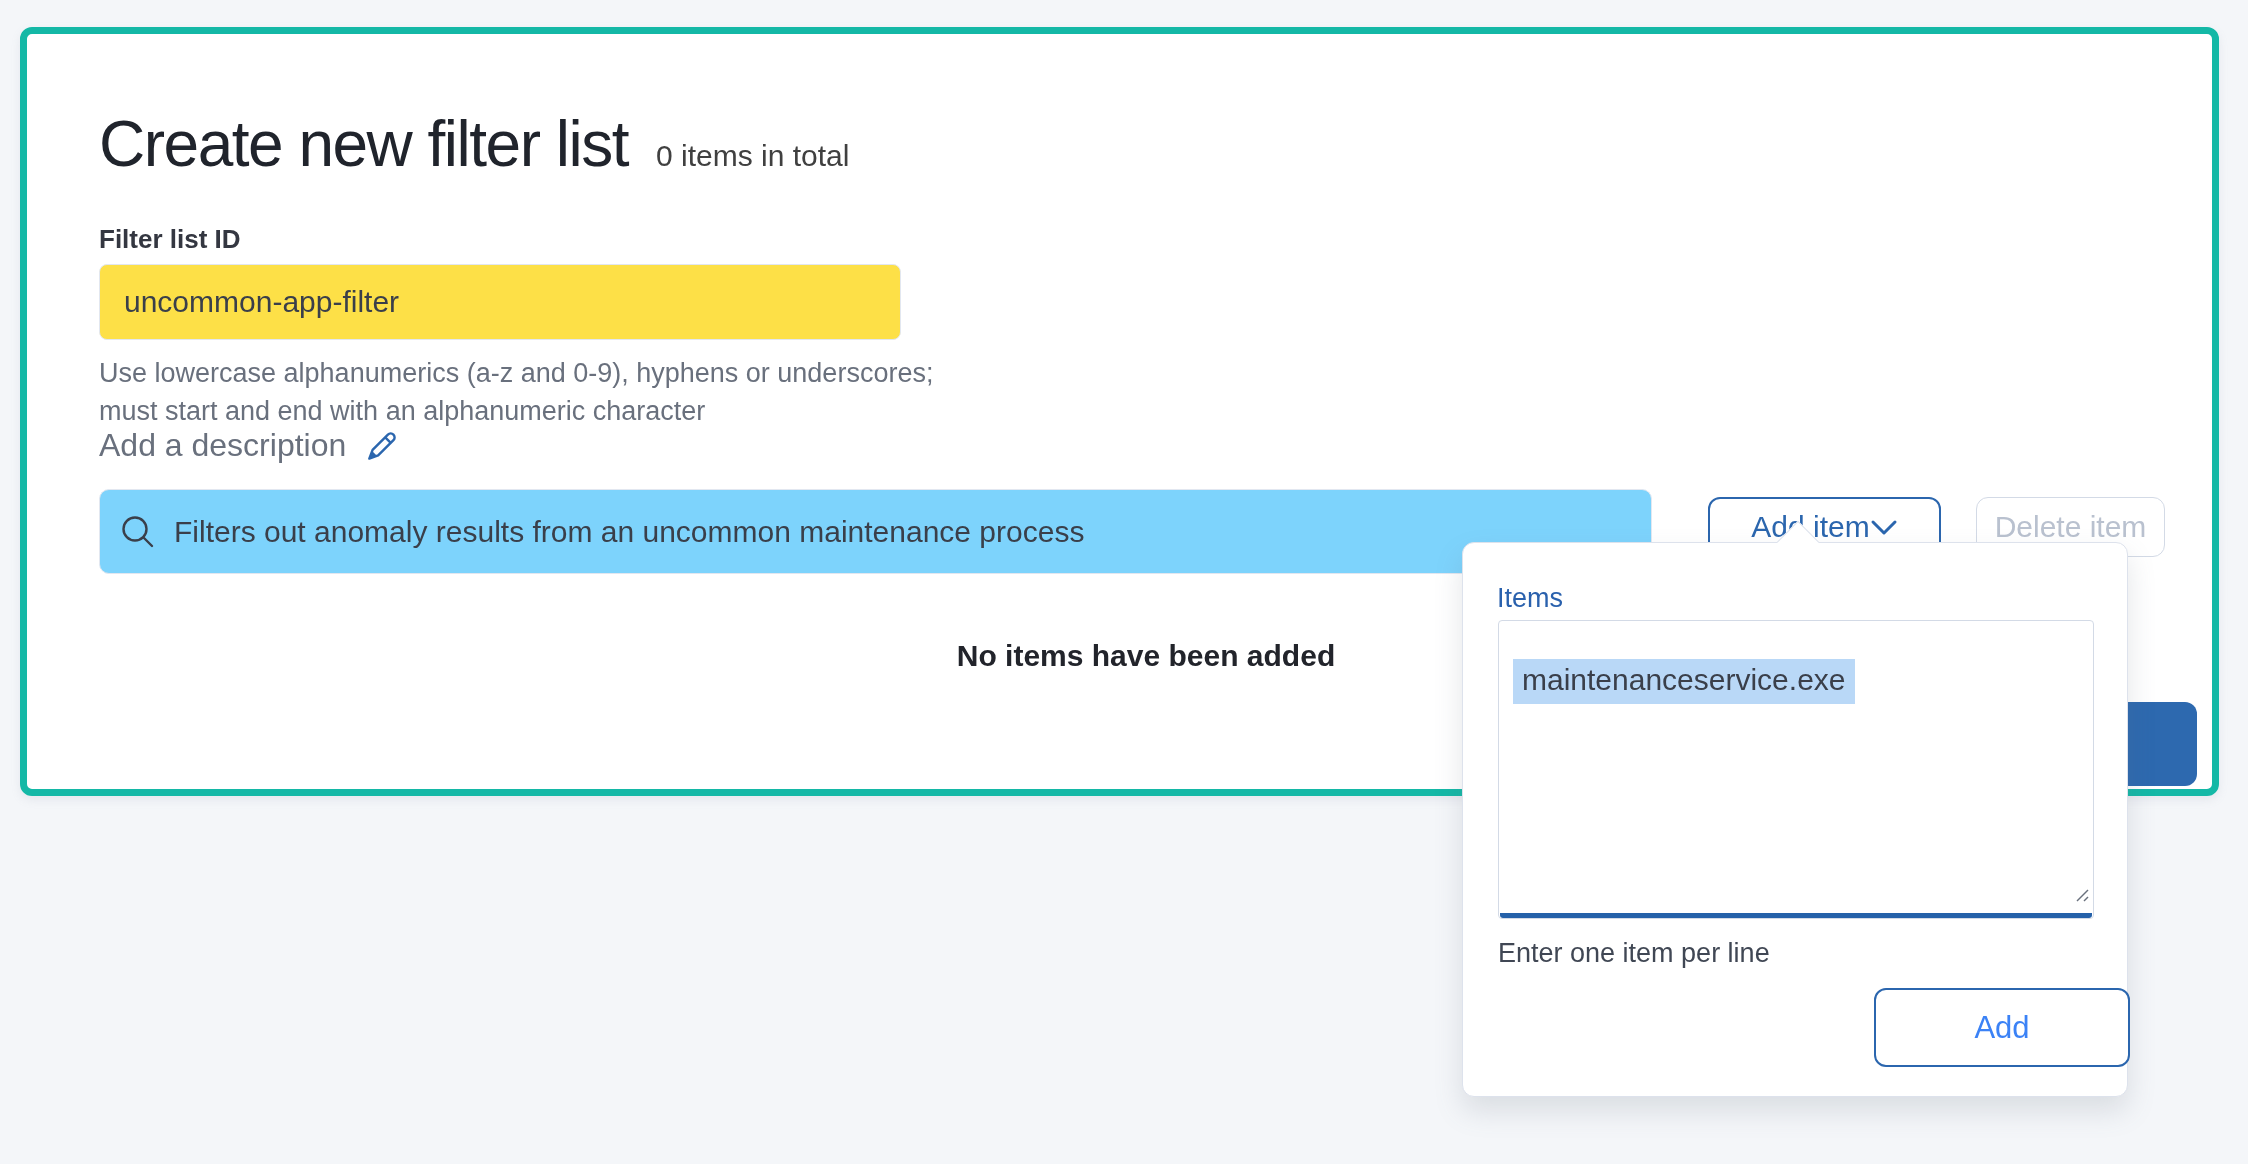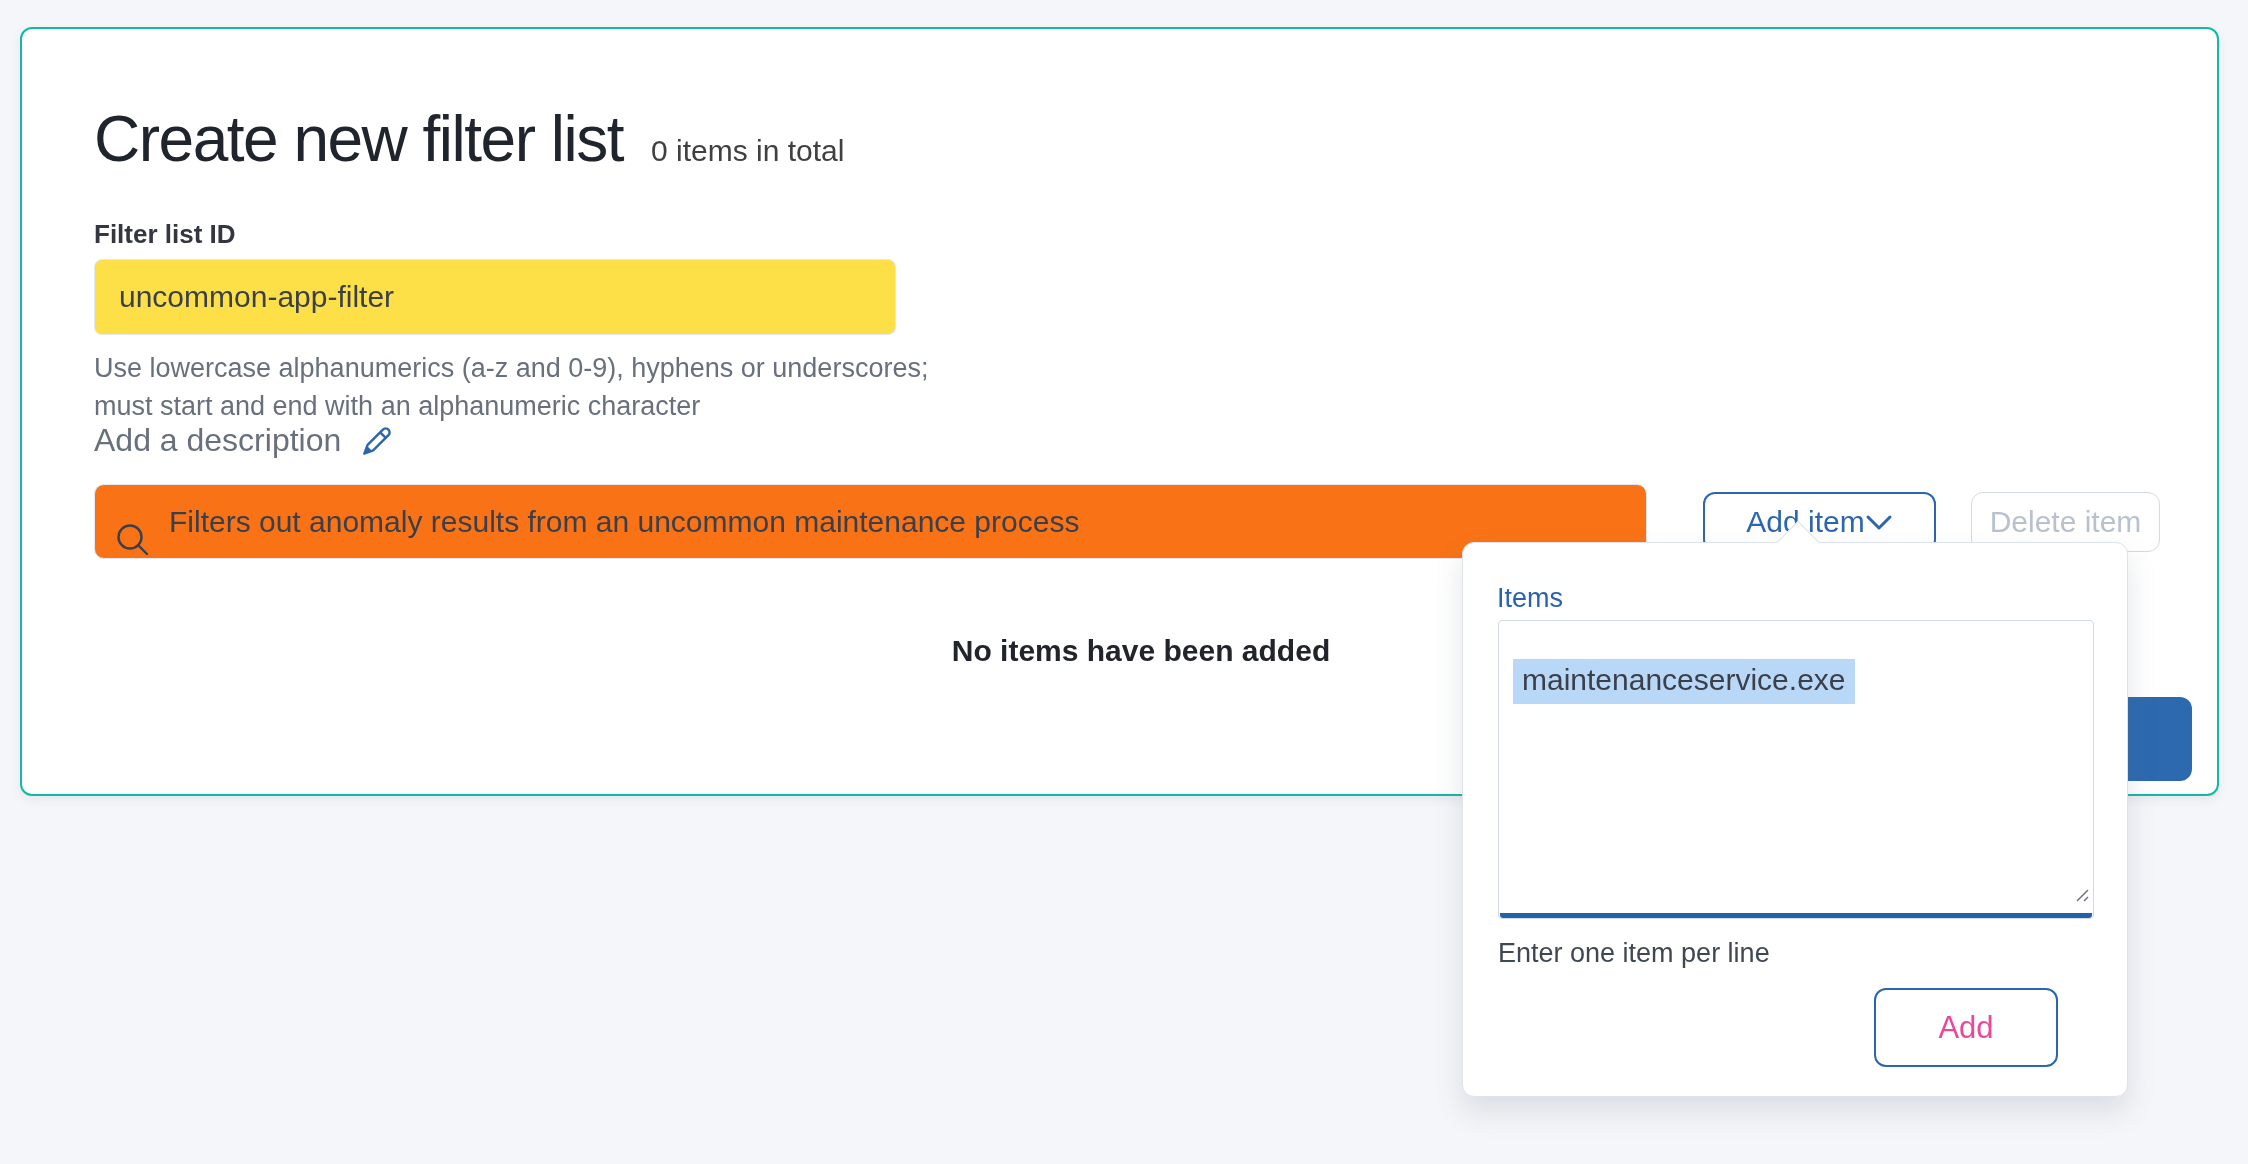--- a/index.html
+++ b/index.html
@@ -12,21 +12,21 @@
     overflow: hidden;
     font-family: "Liberation Sans", "DejaVu Sans", sans-serif;
     color: #343741;
   }
   
   .card {
     position: absolute;
     left: 20px; top: 27px;
     width: 2199px; height: 769px;
     background: #ffffff;
-    border: 2px solid #14b8a6;
+    border: 7px solid #14b8a6;
     border-radius: 12px;
     box-shadow: 0 4px 10px rgba(140,152,173,.14);
     z-index: 1;
   }
   
   .header { position: absolute; left: 72px; top: 78px; display: flex; align-items: baseline; gap: 28px; }
   .page-title {
     font-size: 64px;
     font-weight: 300;
     letter-spacing: -1.5px;
@@ -55,25 +55,25 @@
   }
   .add-description {
     position: absolute; left: 72px; top: 393px;
     display: flex; align-items: center; gap: 16px;
     font-size: 32px; color: #69707d;
     cursor: pointer;
   }
   
   .search-box {
     position: absolute; left: 72px; top: 455px;
-    width: 1553px; height: 75px;
-    background: #f97316;
+    width: 1553px; height: 85px;
+    background: #7dd3fc;
     border: 1px solid #e2e7f0;
     border-radius: 10px;
-    display: flex; align-items: flex-end;
+    display: flex; align-items: center;
   }
   .search-icon { margin: 0 18px 0 20px; flex: 0 0 auto; display:block; }
   .search-input {
     flex: 1; height: 100%;
     background: transparent; border: none; outline: none;
     font-family: inherit; font-size: 30px; color: #3a3f4a;
   }
   .btn {
     position: absolute;
     height: 60px;
@@ -148,24 +148,24 @@
     background: #b9d8f7;
     padding: 4px 9px 7px 9px;
   }
   .resize-handle { position: absolute; right: 3px; bottom: 8px; }
   .popover-help {
     position: absolute; left: 35px; top: 395px;
     font-size: 27px; color: #404754;
   }
   .btn-add {
     position: absolute; left: 411px; top: 445px;
-    width: 184px; height: 79px;
+    width: 256px; height: 79px;
     background: #fff;
     border: 2px solid #2b66ae; border-radius: 12px;
-    color: #ec4899; font-size: 31px; font-weight: 500;
+    color: #3b82f6; font-size: 31px; font-weight: 500;
     display: flex; align-items: center; justify-content: center;
     cursor: pointer; font-family: inherit;
   }
 </style>
 </head>
 <body>
 
 <div class="canvas">
 
   <div class="card">

